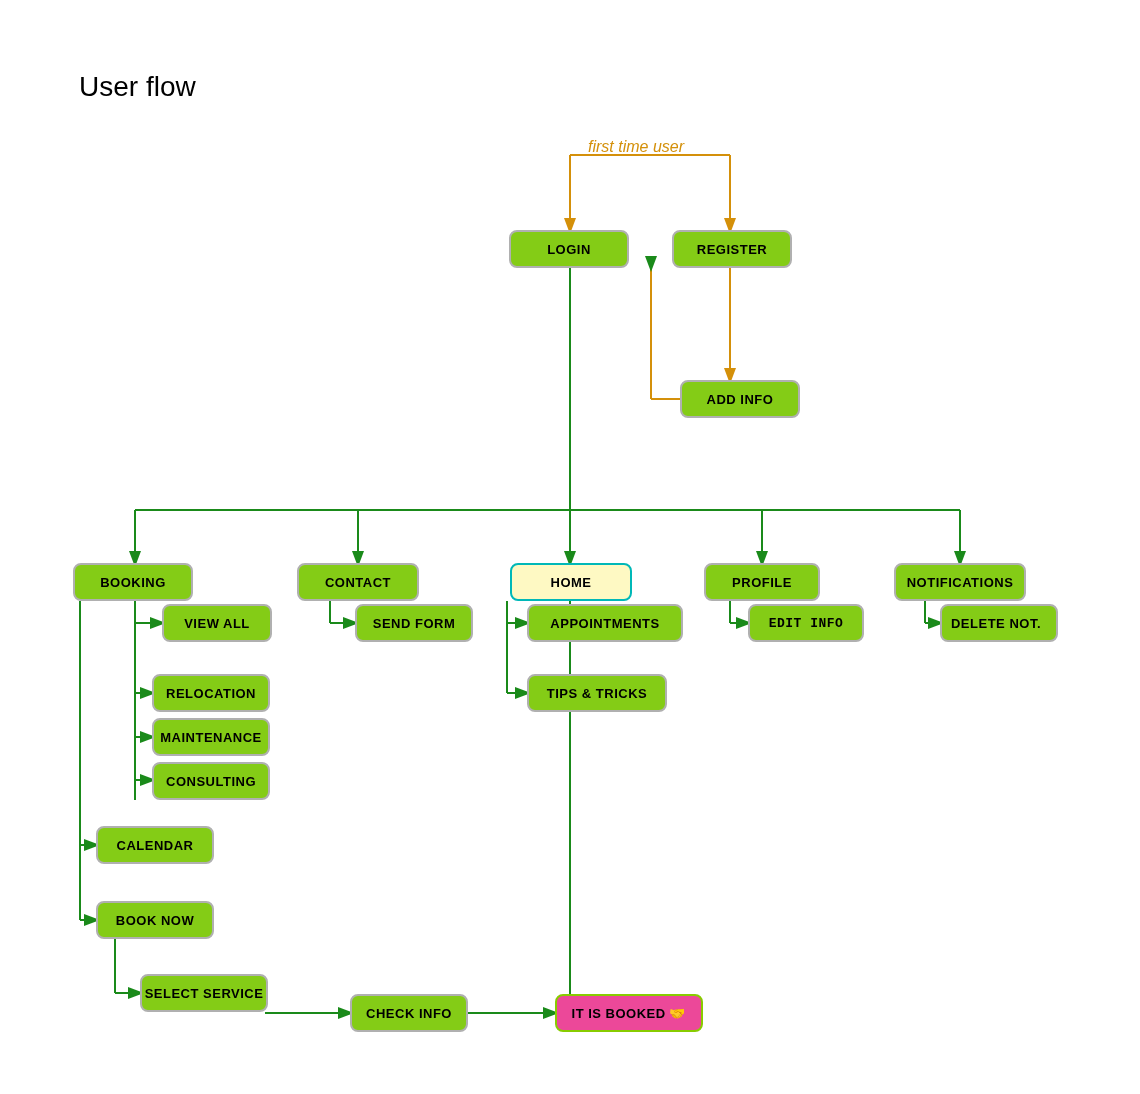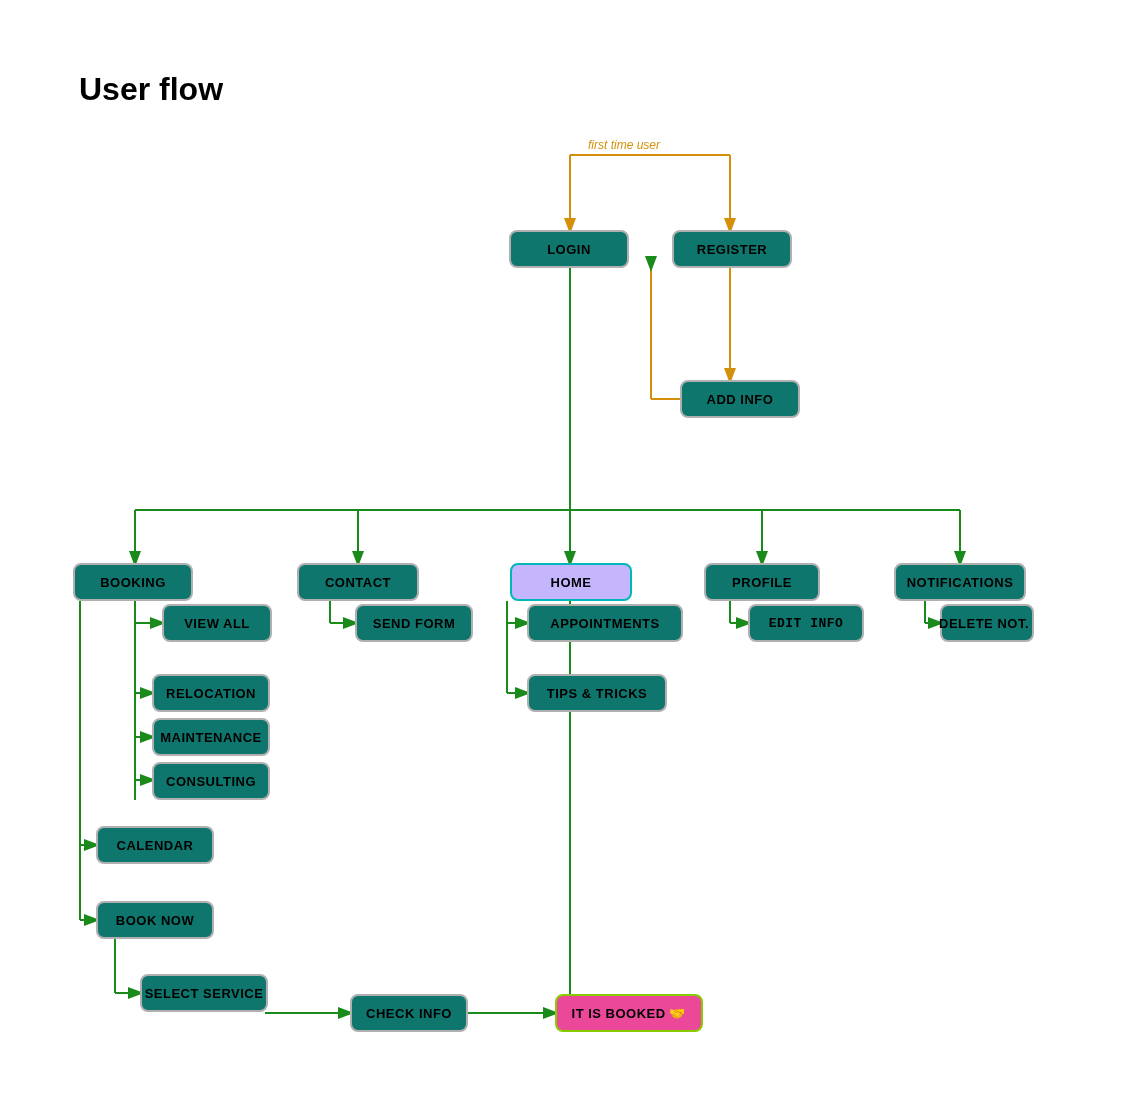--- a/index.html
+++ b/index.html
@@ -5,64 +5,64 @@
     * { box-sizing: border-box; margin: 0; padding: 0; }
     body {
       background: #fff;
       font-family: 'Arial', sans-serif;
       width: 1140px;
       min-height: 1094px;
       position: relative;
       overflow: hidden;
     }
     .page-title {
-      font-size: 32px;
-      font-weight: 700;
+      font-size: 28px;
+      font-weight: 400;
       position: absolute;
       top: 71px;
       left: 79px;
     }
     
     .node {
       position: absolute;
       border: 2px solid #b0b0b0;
       border-radius: 8px;
-      background: #0f766e;
+      background: #84cc16;
       display: flex;
       align-items: center;
       justify-content: center;
       font-size: 13px;
       font-weight: 700;
       letter-spacing: 0.5px;
       white-space: nowrap;
       padding: 0 14px;
       height: 38px;
     }
     .node-home {
-      background: #c4b5fd;
+      background: #fef9c3;
       border-color: #00b8b8;
       color: #000;
     }
     .node-booked {
       background: #ec4899;
       border-color: #88cc00;
       color: #000;
     }
     svg.arrows {
       position: absolute;
       top: 0;
       left: 0;
       width: 1140px;
       height: 1094px;
       pointer-events: none;
     }
     .label-orange {
       position: absolute;
       color: #d4900a;
-      font-size: 12px;
+      font-size: 16px;
       font-style: italic;
       font-weight: 500;
     }
   </style>
 </head>
 <body>
 
 <svg class="arrows" xmlns="http://www.w3.org/2000/svg">
   <defs>
     <marker id="arrow-green" markerWidth="8" markerHeight="8" refX="6" refY="3" orient="auto">
@@ -168,21 +168,21 @@
 <div class="node" style="top:604px; left:162px; width:110px;">VIEW ALL</div>
 
 <div class="node" style="top:604px; left:355px; width:118px;">SEND FORM</div>
 
 <div class="node" style="top:604px; left:527px; width:156px;">APPOINTMENTS</div>
 
 <div class="node" style="top:674px; left:527px; width:140px;">TIPS &amp; TRICKS</div>
 
 <div class="node" style="top:604px; left:748px; width:116px;font-family:Liberation Mono, monospace;">EDIT INFO</div>
 
-<div class="node" style="top:604px; left:940px; width:94px;padding-left:8px;">DELETE NOT.</div>
+<div class="node" style="top:604px; left:940px; width:118px;padding-left:8px;">DELETE NOT.</div>
 
 <div class="node" style="top:674px; left:152px; width:118px;">RELOCATION</div>
 
 <div class="node" style="top:718px; left:152px; width:118px;">MAINTENANCE</div>
 
 <div class="node" style="top:762px; left:152px; width:118px;">CONSULTING</div>
 
 <div class="node" style="top:826px; left:96px; width:118px;">CALENDAR</div>
 
 <div class="node" style="top:901px; left:96px; width:118px;">BOOK NOW</div>

